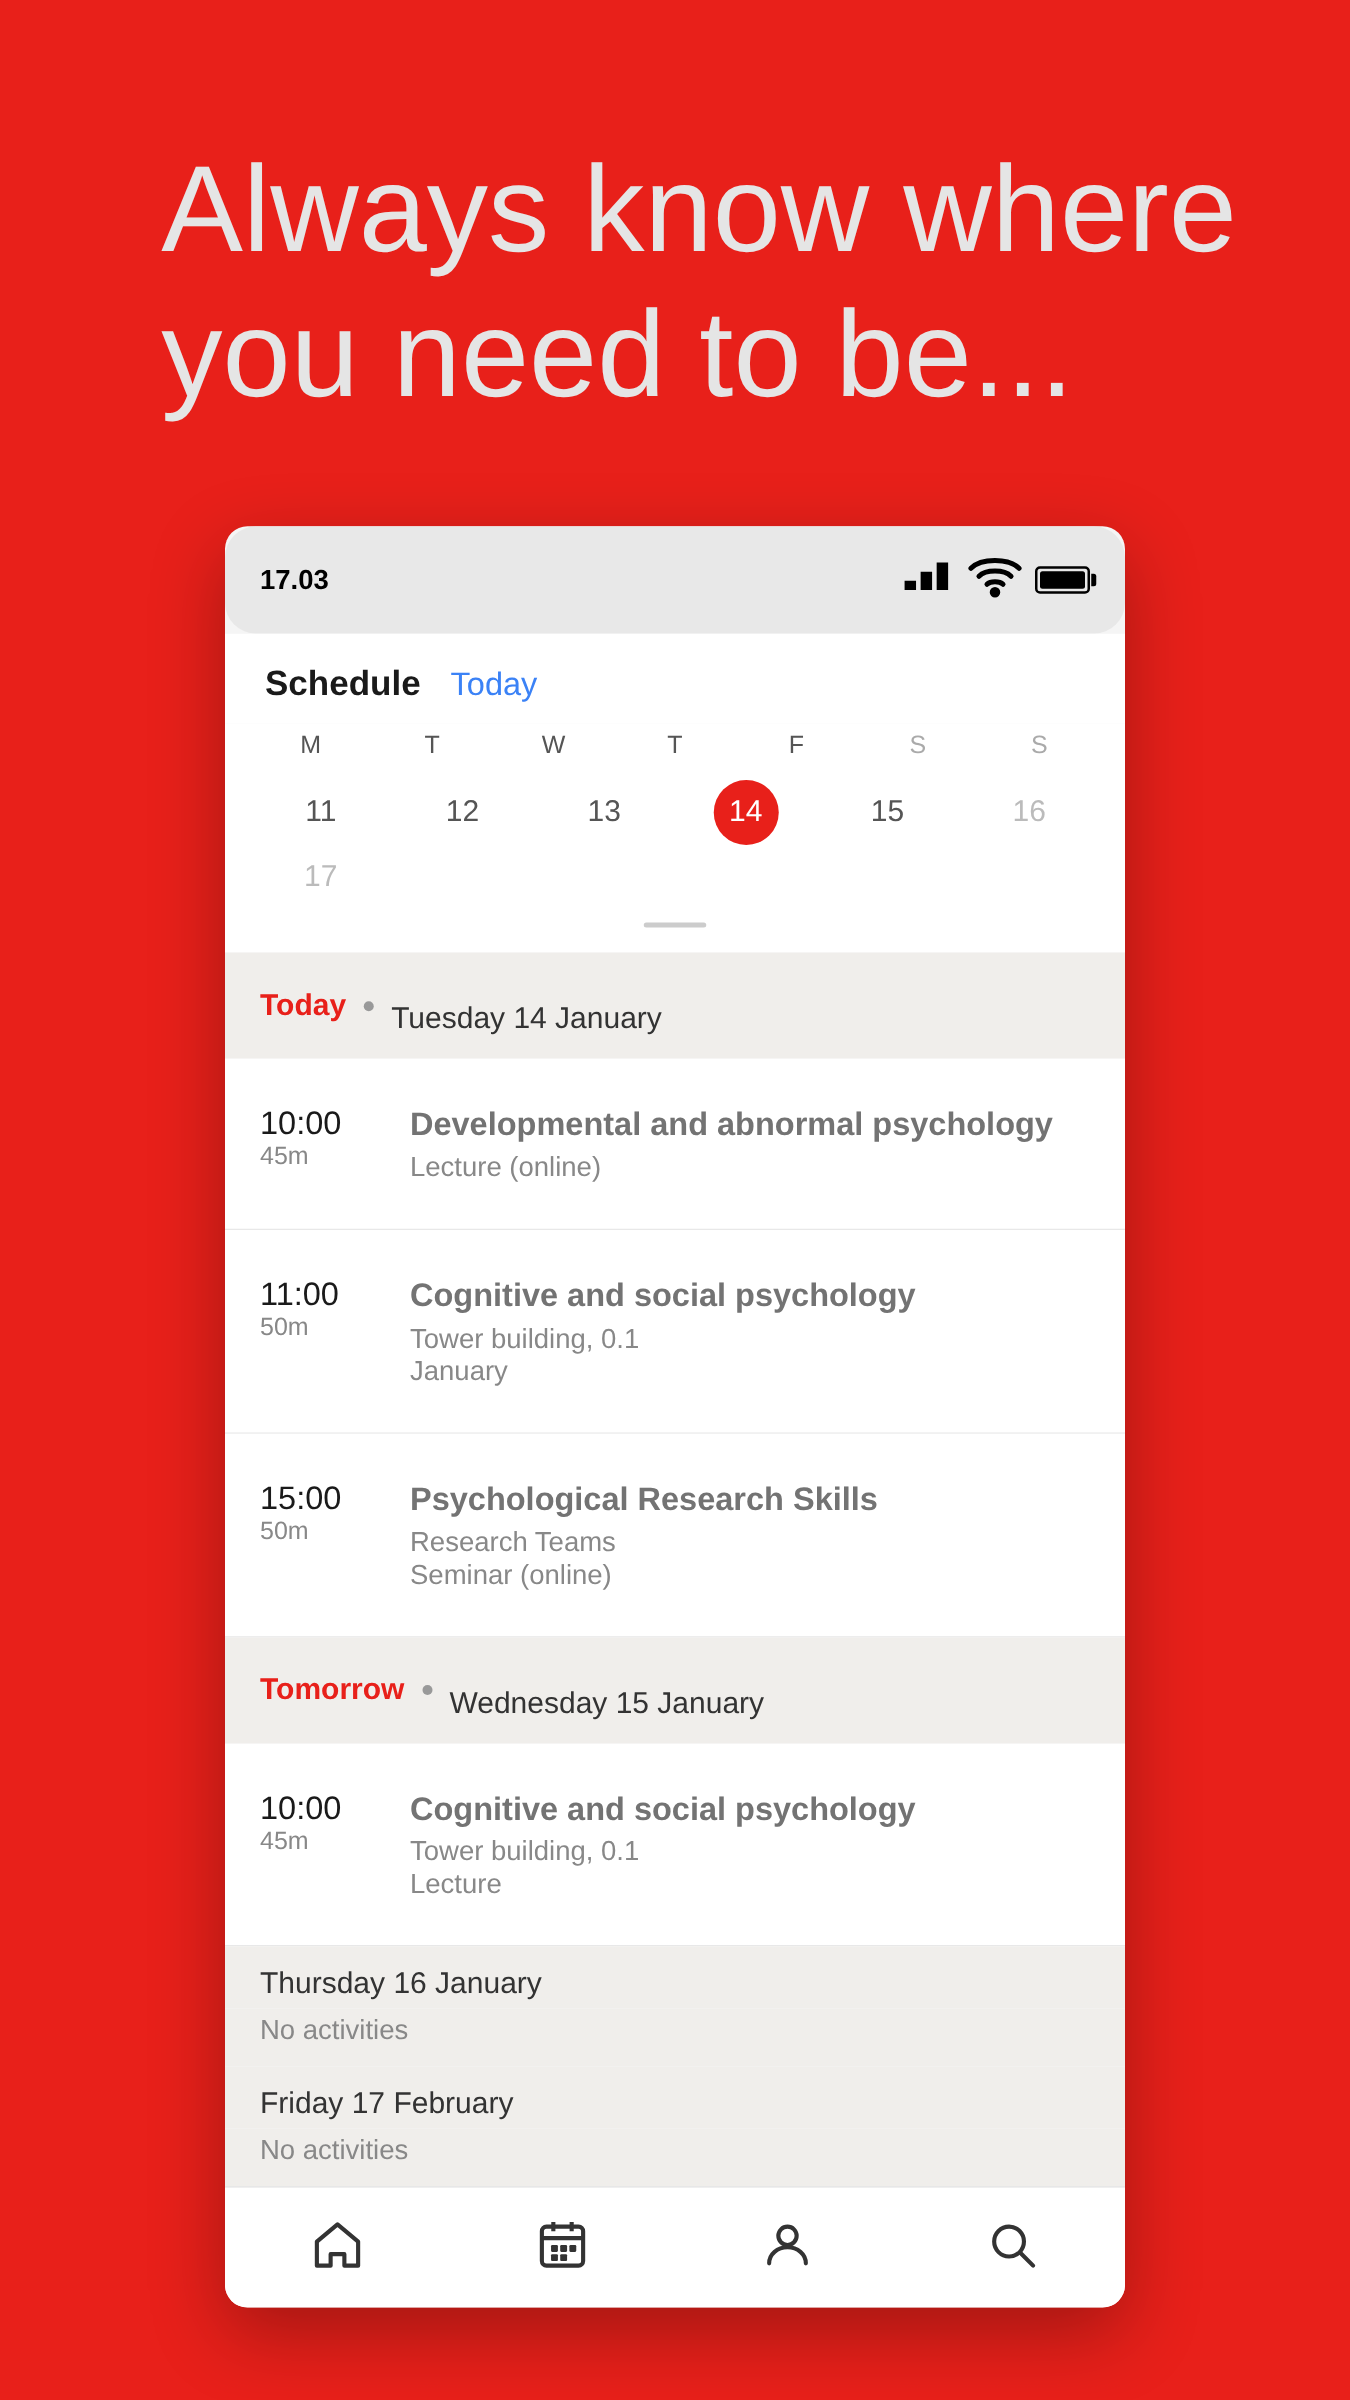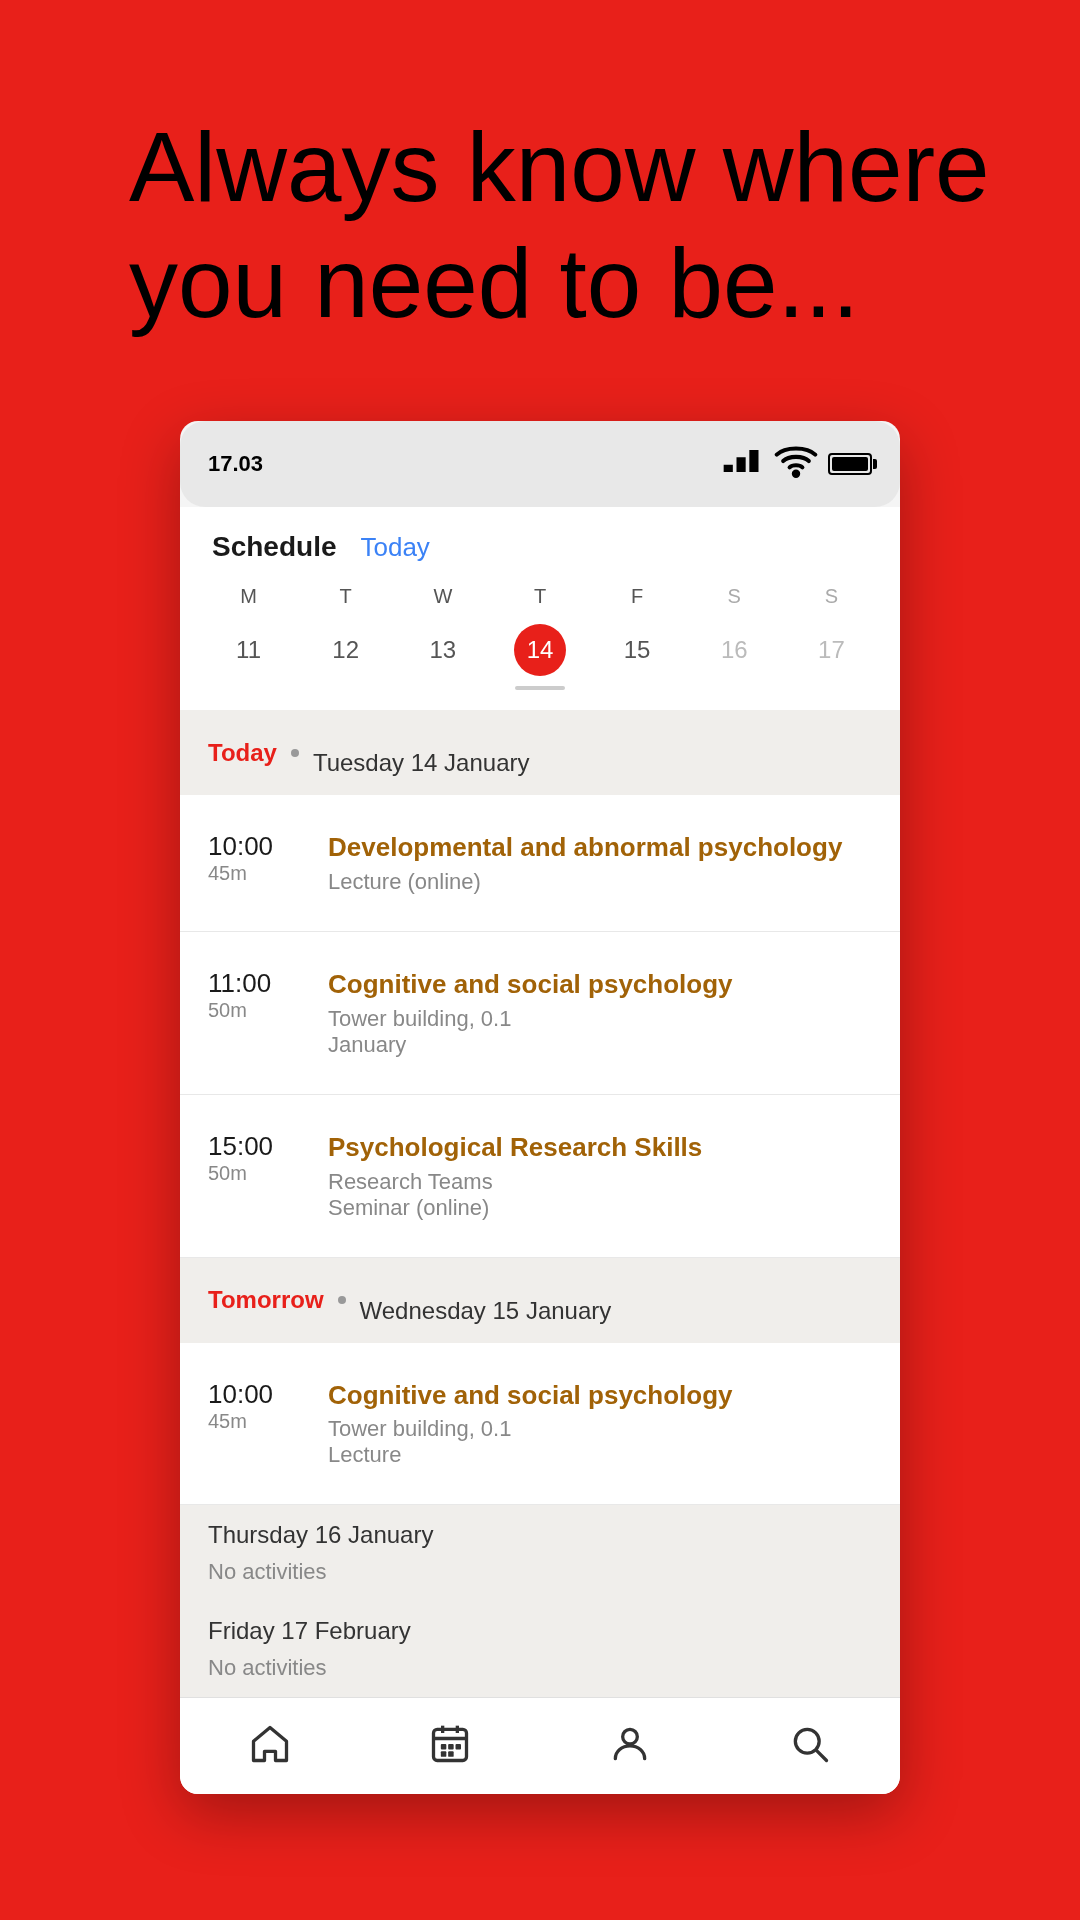--- a/index.html
+++ b/index.html
@@ -11,21 +11,21 @@
       background-color: #E8201A;
       font-family: -apple-system, 'Helvetica Neue', Arial, sans-serif;
       display: flex;
       flex-direction: column;
       align-items: center;
     }
 
     .hero-text {
       width: 100%;
       padding: 110px 68px 80px 129px;
-      color: #000000;
+      color: #e5e5e5;
       font-size: 98px;
       font-weight: 500;
       line-height: 1.18;
     }
 
     .phone-mockup {
       width: 720px;
       background: #f5f5f5;
       border-radius: 18px;
       overflow: hidden;
@@ -113,21 +113,21 @@
       font-size: 20px;
       color: #aaa;
       font-weight: 400;
       padding: 6px 0;
     }
     .week-day-label.active {
       color: #555;
     }
     .week-dates {
       display: grid;
-      grid-template-columns: repeat(7, 1fr);
+      grid-template-columns: repeat(6, 1fr);
       text-align: center;
     }
     .week-date {
       font-size: 24px;
       color: #555;
       padding: 8px 4px;
       border-radius: 50%;
       width: 52px;
       height: 52px;
       display: flex;
@@ -203,21 +203,21 @@
       color: #1a1a1a;
     }
     .event-time-dur {
       font-size: 20px;
       color: #888;
     }
     .event-details {}
     .event-name {
       font-size: 26px;
       font-weight: 700;
-      color: #a16207;
+      color: #737373;
       line-height: 1.3;
       margin-bottom: 4px;
     }
     .event-location {
       font-size: 22px;
       color: #888;
     }
 
     
     .no-activity-header {

